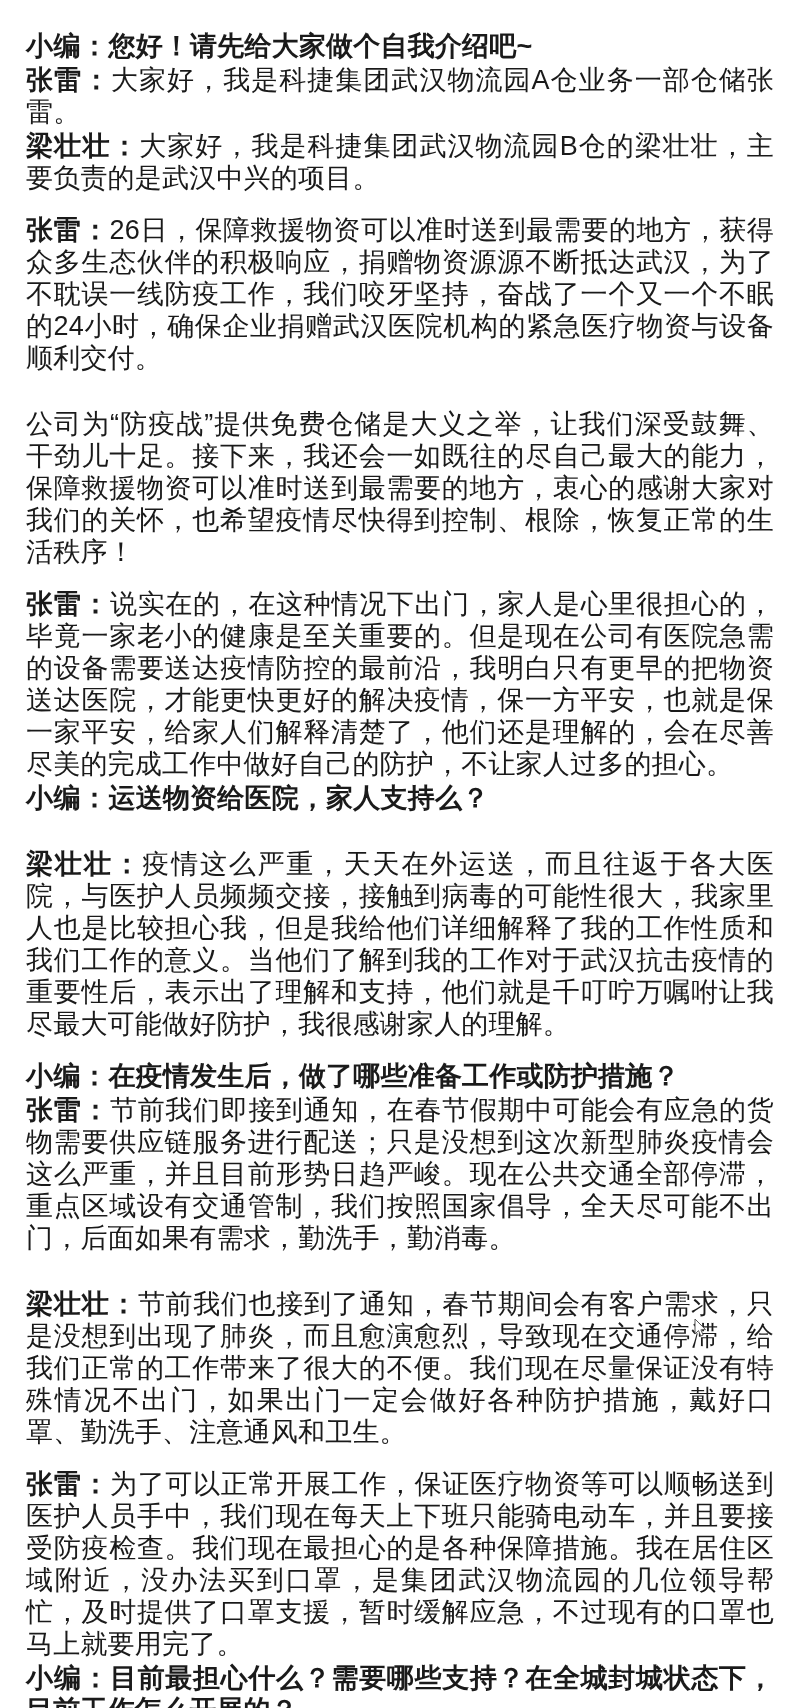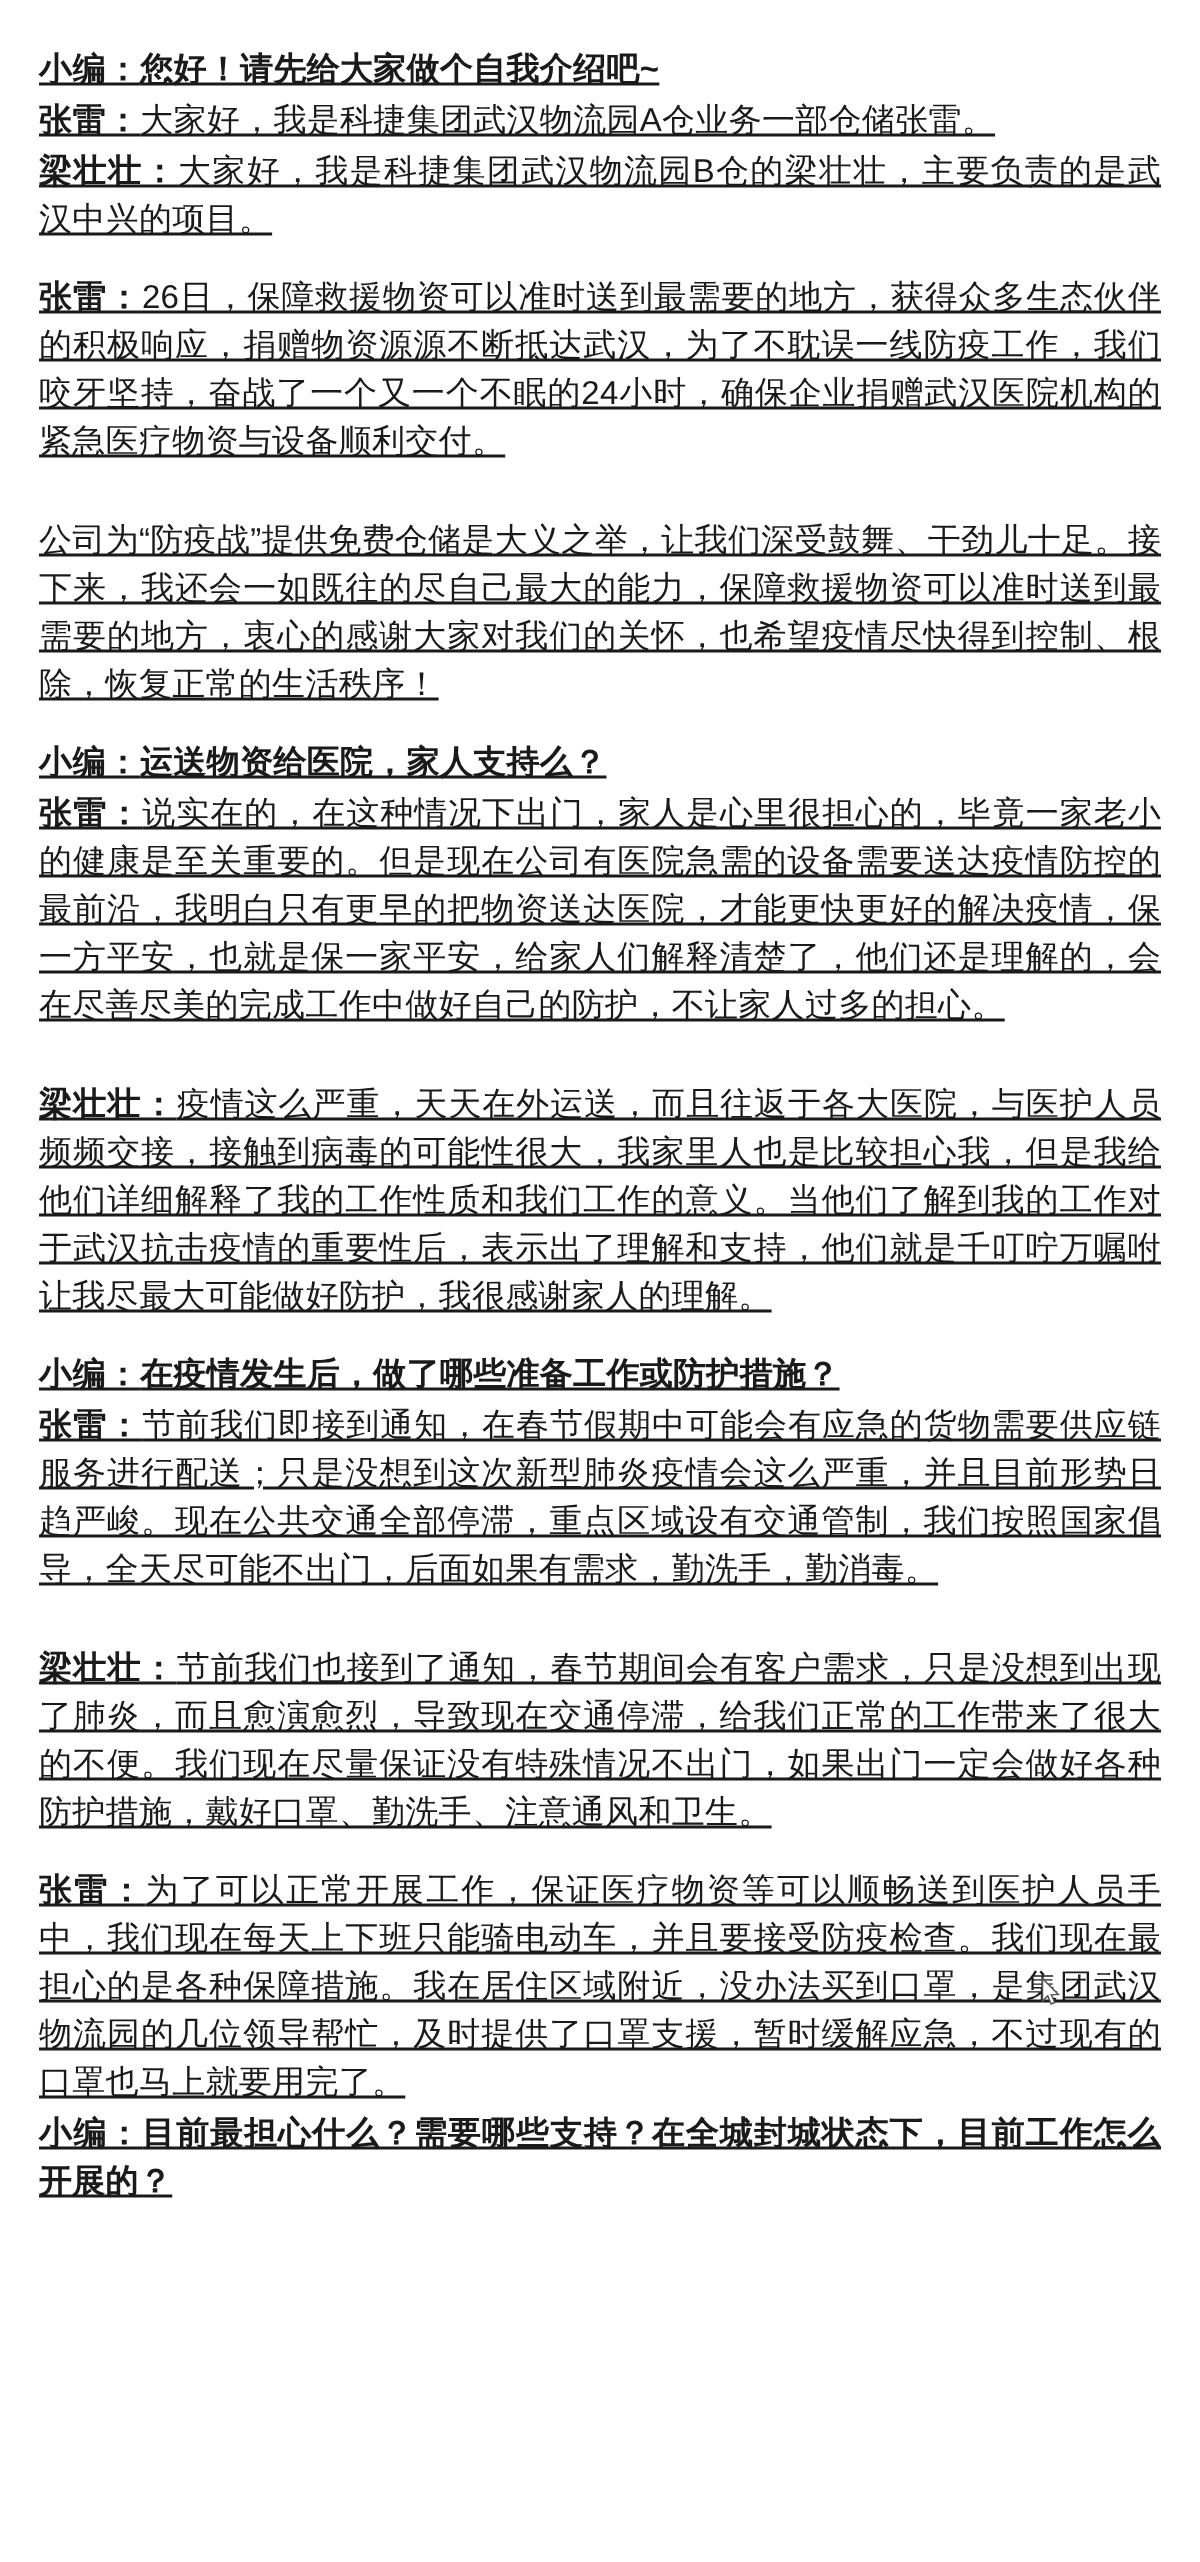--- a/index.html
+++ b/index.html
@@ -20,27 +20,26 @@
     background: #ffffff;
     position: relative;
   }
   .qa-block {
     margin-bottom: 20px;
   }
   .qa-block:last-child {
     margin-bottom: 0;
   }
   .line {
-    font-size: 22px;
+    font-size: 27px;
     line-height: 32px;
     text-align: justify;
     letter-spacing: 0.2px;
     margin: 0 0 2px 0;
     word-break: break-all;
-    text-decoration: underline;
   }
   .speaker {
     font-weight: bold;
     letter-spacing: 0.5px;
   }
   .q .speaker,
   .q .text {
     font-weight: bold;
   }
   .para-gap {
@@ -64,22 +63,22 @@
       <div class="qa-block">
         <p class="line q"><span class="speaker">小编：</span><span class="text">您好！请先给大家做个自我介绍吧~</span></p>
         <p class="line"><span class="speaker">张雷：</span><span class="text">大家好，我是科捷集团武汉物流园A仓业务一部仓储张雷。</span></p>
         <p class="line"><span class="speaker">梁壮壮：</span><span class="text">大家好，我是科捷集团武汉物流园B仓的梁壮壮，主要负责的是武汉中兴的项目。</span></p>
       </div>
       <div class="qa-block">
         <p class="line"><span class="speaker">张雷：</span><span class="text">26日，保障救援物资可以准时送到最需要的地方，获得众多生态伙伴的积极响应，捐赠物资源源不断抵达武汉，为了不耽误一线防疫工作，我们咬牙坚持，奋战了一个又一个不眠的24小时，确保企业捐赠武汉医院机构的紧急医疗物资与设备顺利交付。</span></p>
         <p class="line para-gap"><span class="text">公司为“防疫战”提供免费仓储是大义之举，让我们深受鼓舞、干劲儿十足。接下来，我还会一如既往的尽自己最大的能力，保障救援物资可以准时送到最需要的地方，衷心的感谢大家对我们的关怀，也希望疫情尽快得到控制、根除，恢复正常的生活秩序！</span></p>
       </div>
       <div class="qa-block">
+        <p class="line"><span class="speaker">张雷：</span><span class="text">说实在的，在这种情况下出门，家人是心里很担心的，毕竟一家老小的健康是至关重要的。但是现在公司有医院急需的设备需要送达疫情防控的最前沿，我明白只有更早的把物资送达医院，才能更快更好的解决疫情，保一方平安，也就是保一家平安，给家人们解释清楚了，他们还是理解的，会在尽善尽美的完成工作中做好自己的防护，不让家人过多的担心。</span></p>
         <p class="line q"><span class="speaker">小编：</span><span class="text">运送物资给医院，家人支持么？</span></p>
-        <p class="line"><span class="speaker">张雷：</span><span class="text">说实在的，在这种情况下出门，家人是心里很担心的，毕竟一家老小的健康是至关重要的。但是现在公司有医院急需的设备需要送达疫情防控的最前沿，我明白只有更早的把物资送达医院，才能更快更好的解决疫情，保一方平安，也就是保一家平安，给家人们解释清楚了，他们还是理解的，会在尽善尽美的完成工作中做好自己的防护，不让家人过多的担心。</span></p>
         <p class="line para-gap"><span class="speaker">梁壮壮：</span><span class="text">疫情这么严重，天天在外运送，而且往返于各大医院，与医护人员频频交接，接触到病毒的可能性很大，我家里人也是比较担心我，但是我给他们详细解释了我的工作性质和我们工作的意义。当他们了解到我的工作对于武汉抗击疫情的重要性后，表示出了理解和支持，他们就是千叮咛万嘱咐让我尽最大可能做好防护，我很感谢家人的理解。</span></p>
       </div>
       <div class="qa-block">
         <p class="line q"><span class="speaker">小编：</span><span class="text">在疫情发生后，做了哪些准备工作或防护措施？</span></p>
         <p class="line"><span class="speaker">张雷：</span><span class="text">节前我们即接到通知，在春节假期中可能会有应急的货物需要供应链服务进行配送；只是没想到这次新型肺炎疫情会这么严重，并且目前形势日趋严峻。现在公共交通全部停滞，重点区域设有交通管制，我们按照国家倡导，全天尽可能不出门，后面如果有需求，勤洗手，勤消毒。</span></p>
         <p class="line para-gap"><span class="speaker">梁壮壮：</span><span class="text">节前我们也接到了通知，春节期间会有客户需求，只是没想到出现了肺炎，而且愈演愈烈，导致现在交通停滞，给我们正常的工作带来了很大的不便。我们现在尽量保证没有特殊情况不出门，如果出门一定会做好各种防护措施，戴好口罩、勤洗手、注意通风和卫生。</span></p>
       </div>
       <div class="qa-block">
         <p class="line"><span class="speaker">张雷：</span><span class="text">为了可以正常开展工作，保证医疗物资等可以顺畅送到医护人员手中，我们现在每天上下班只能骑电动车，并且要接受防疫检查。我们现在最担心的是各种保障措施。我在居住区域附近，没办法买到口罩，是集团武汉物流园的几位领导帮忙，及时提供了口罩支援，暂时缓解应急，不过现有的口罩也马上就要用完了。</span></p>
         <p class="line q"><span class="speaker">小编：</span><span class="text">目前最担心什么？需要哪些支持？在全城封城状态下，目前工作怎么开展的？</span></p>

